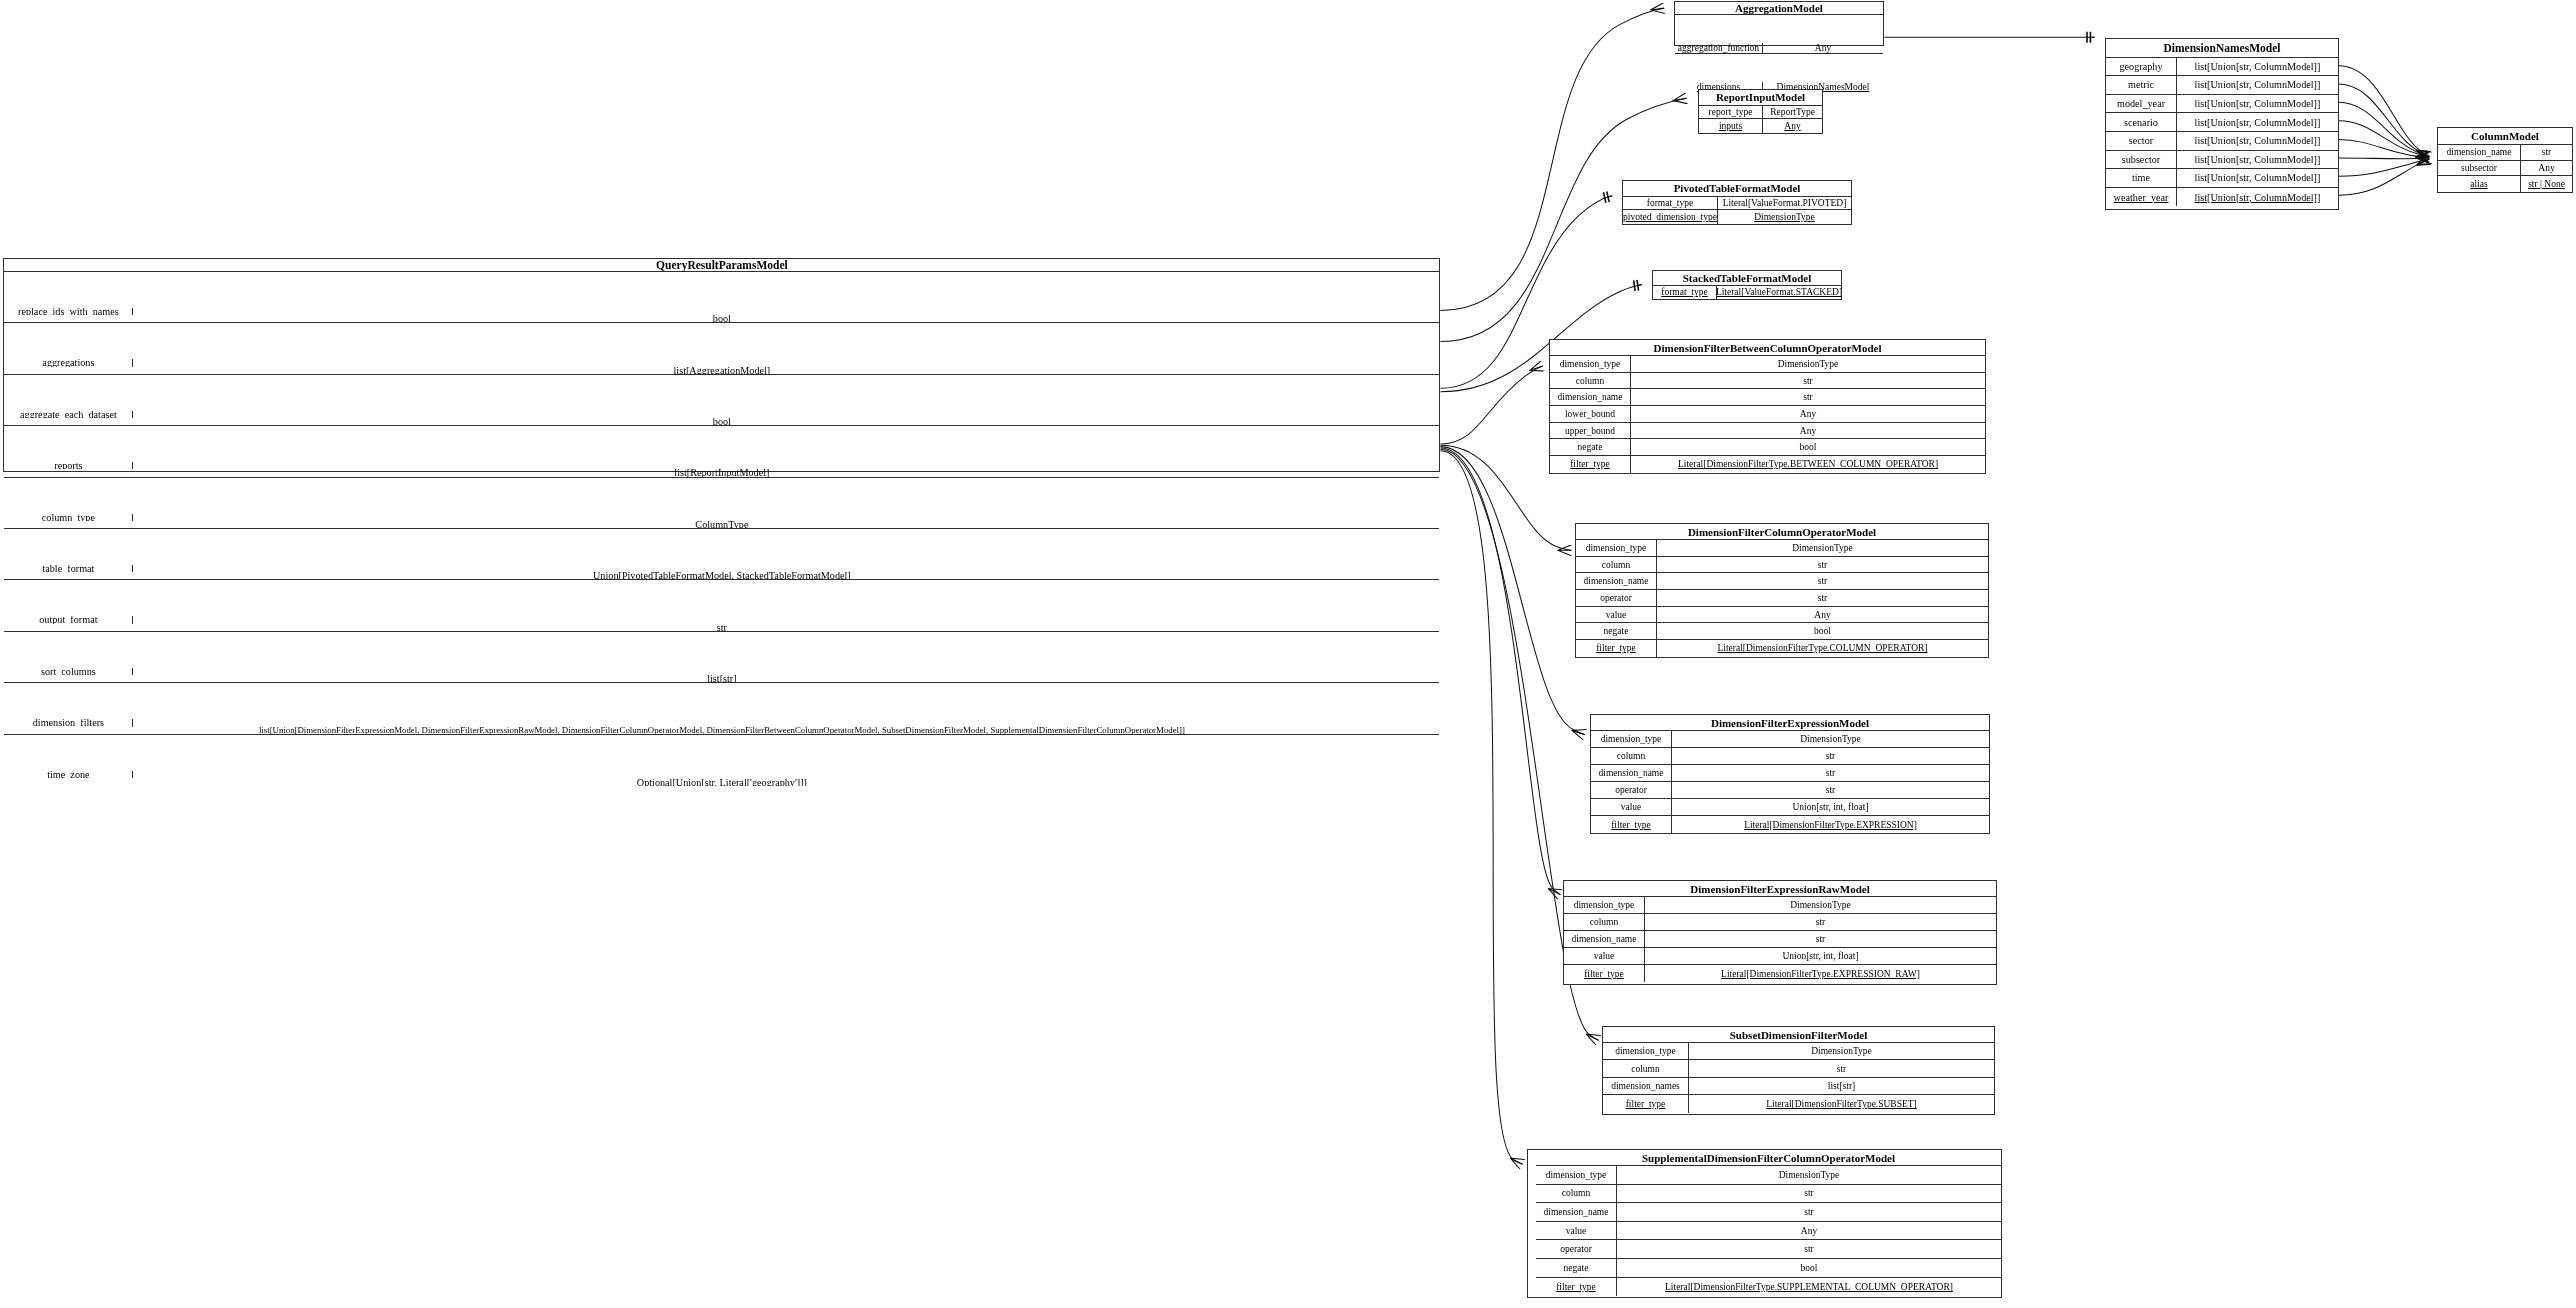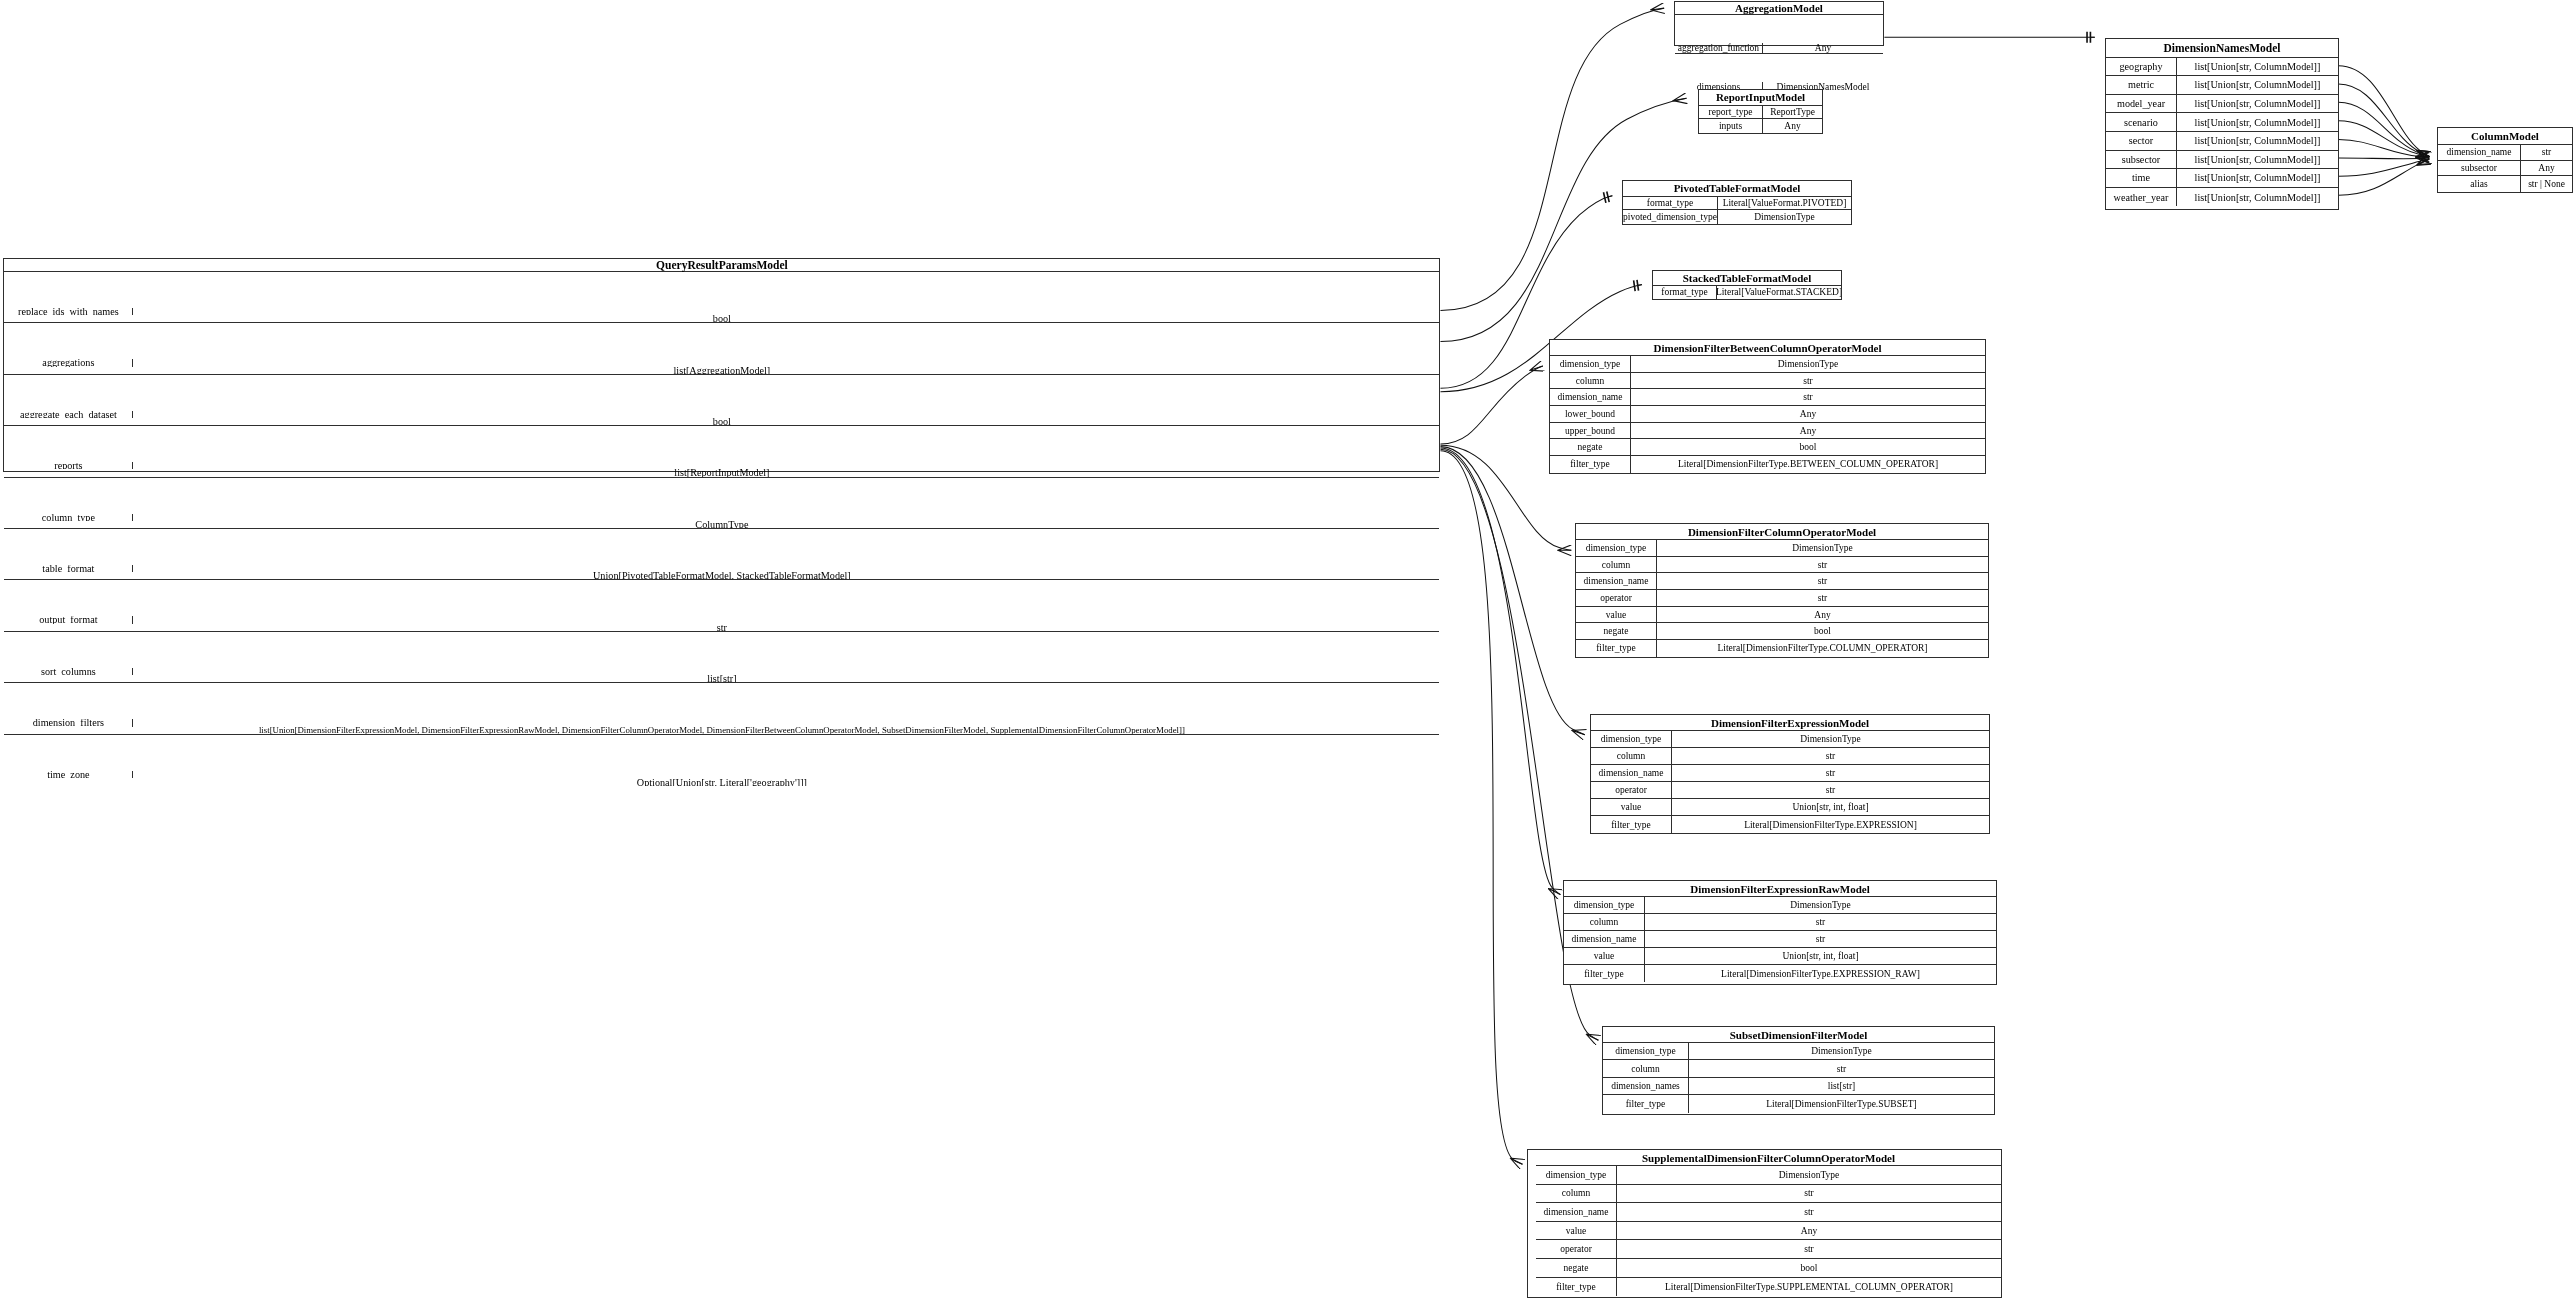--- a/index.html
+++ b/index.html
@@ -24,21 +24,21 @@
     font-weight:bold;
     border-bottom:1.4px solid #2e2e2e;
     white-space:nowrap;
     display:flex;align-items:center;justify-content:center;
   }
   .row{
     display:flex;
     border-bottom:0.7px solid #2e2e2e;
     box-sizing:border-box;
   }
-  .row:last-child{border-bottom:none;}
+  .row:last-child{border-bottom:none;text-decoration:underline;}
   .row .fname{
     text-align:center;
     border-right:0.7px solid #2e2e2e;
     box-sizing:border-box;
     white-space:nowrap;
     overflow:hidden;
     display:flex;align-items:center;justify-content:center;
   }
   .row .ftype{
     text-align:center;

